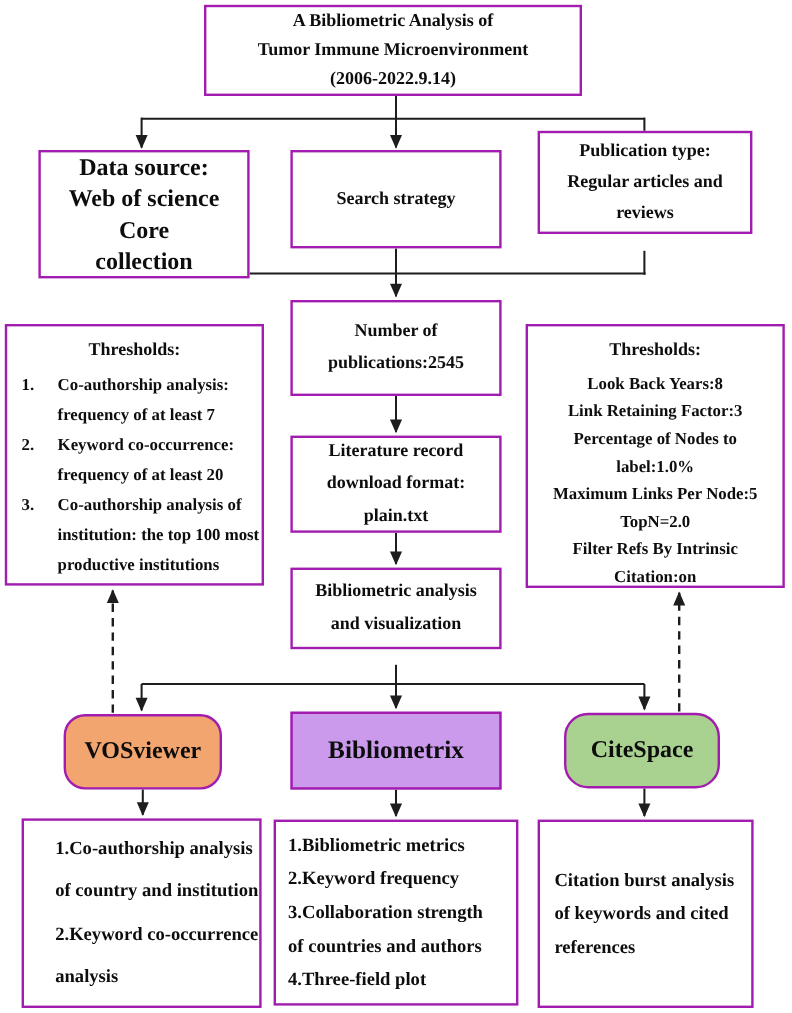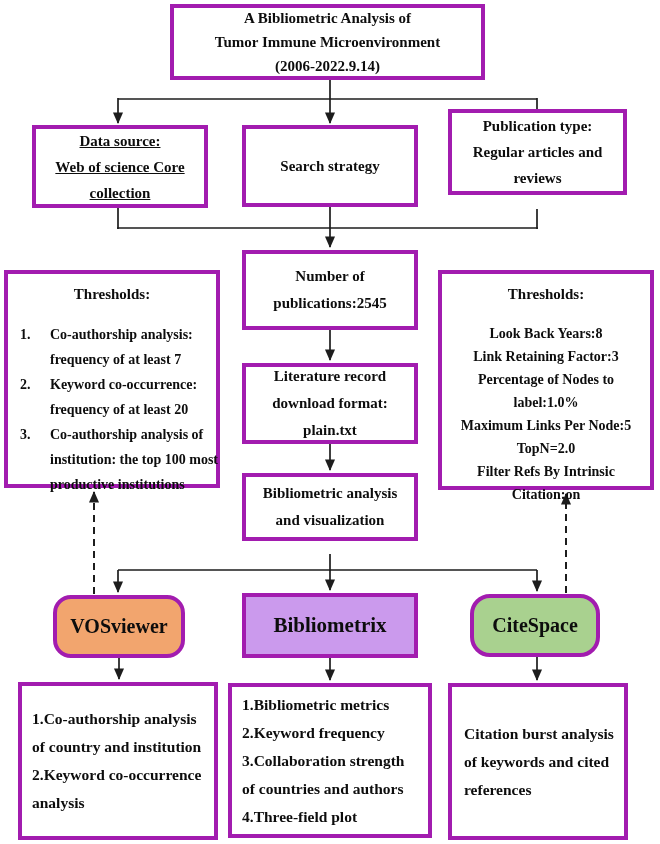--- a/index.html
+++ b/index.html
@@ -5,40 +5,40 @@
   html,body { margin:0; padding:0; background:#ffffff; }
   .stage {
     position:relative; width:660px; height:844px; background:#ffffff;
     font-family:"Liberation Serif","DejaVu Serif",serif; font-weight:700; color:#0d0d0d;
     overflow:hidden;
   }
   svg.wires { position:absolute; left:0; top:0; width:660px; height:844px; }
   svg.wires line, svg.wires path.wire { stroke:#1d1d1d; stroke-width:1.7; fill:none; }
   svg.wires line.dashed { stroke-dasharray:7 5; stroke-width:2; }
   .box {
-    position:absolute; box-sizing:border-box; border:4px solid #a21caf; background:#fff;
+    position:absolute; box-sizing:border-box; border:2px solid #a21caf; background:#fff;
     display:flex; flex-direction:column; justify-content:center; align-items:center;
     text-align:center;
   }
   .b-title  {left:170px; top:4px;   width:315px; height:76px; font-size:15px; line-height:24px;}
-  .b-source {left:32px;  top:125px; width:176px; height:83px; font-size:15px; line-height:26px;text-decoration:underline;}
+  .b-source {left:32px;  top:125px; width:176px; height:107px; font-size:20px; line-height:26px;}
   .b-search {left:242px; top:125px; width:176px; height:82px; font-size:15px;}
   .b-pubtype{left:448px; top:109px; width:179px; height:86px; font-size:15px; line-height:26px;}
   .b-count  {left:242px; top:250px; width:176px; height:80px; font-size:15px; line-height:27px;align-items:center;}
   .b-thl    {left:4px;   top:270px; width:216px; height:218px; font-size:14px; justify-content:flex-start; padding-top:8px;}
   .b-thr    {left:438px; top:270px; width:216px; height:220px; font-size:14px; line-height:23px; justify-content:flex-start; padding-top:8px; white-space:nowrap;}
   .b-lit    {left:242px; top:363px; width:176px; height:81px; font-size:15px; line-height:27px;}
   .b-ana    {left:242px; top:473px; width:176px; height:68px; font-size:15px; line-height:27px;}
   .b-vos    {left:53px;  top:595px; width:132px; height:63px; font-size:20px;border-radius:18px;}
   .b-bix    {left:242px; top:593px; width:176px; height:65px; font-size:21px;}
   .b-cite   {left:470px; top:594px; width:130px; height:63px; font-size:20px;}
-  .b-outl   {left:18px;  top:682px; width:200px; height:158px; font-size:15.5px; line-height:28px; align-items:flex-start; text-align:left; padding:10px 6px 10px 10px; white-space:nowrap;}
+  .b-outl   {left:18px;  top:682px; width:200px; height:158px; font-size:15.5px; line-height:28px; align-items:flex-start; text-align:left; padding:10px 6px 10px 26px; white-space:nowrap;justify-content:space-between;}
   .b-outm   {left:228px; top:683px; width:204px; height:155px; font-size:15.5px; line-height:28px; align-items:flex-start; text-align:left; padding:8px 4px 8px 10px; white-space:nowrap;}
   .b-outr   {left:448px; top:683px; width:180px; height:157px; font-size:15.5px; line-height:28px; align-items:flex-start; text-align:left; padding:10px 6px 10px 12px; white-space:nowrap;}
-  .heading  { font-size:15px; line-height:25px; margin-bottom:15px; align-self:center; }
+  .heading  { font-size:15px; line-height:25px; margin-bottom:4px; align-self:center; }
   .trow {
     display:grid; grid-template-columns:30px 1fr; width:100%; box-sizing:border-box;
     padding-left:12px; text-align:left; line-height:25px; white-space:nowrap;
   }
 </style>
 </head>
 <body>
 
 <div class="stage">
 

